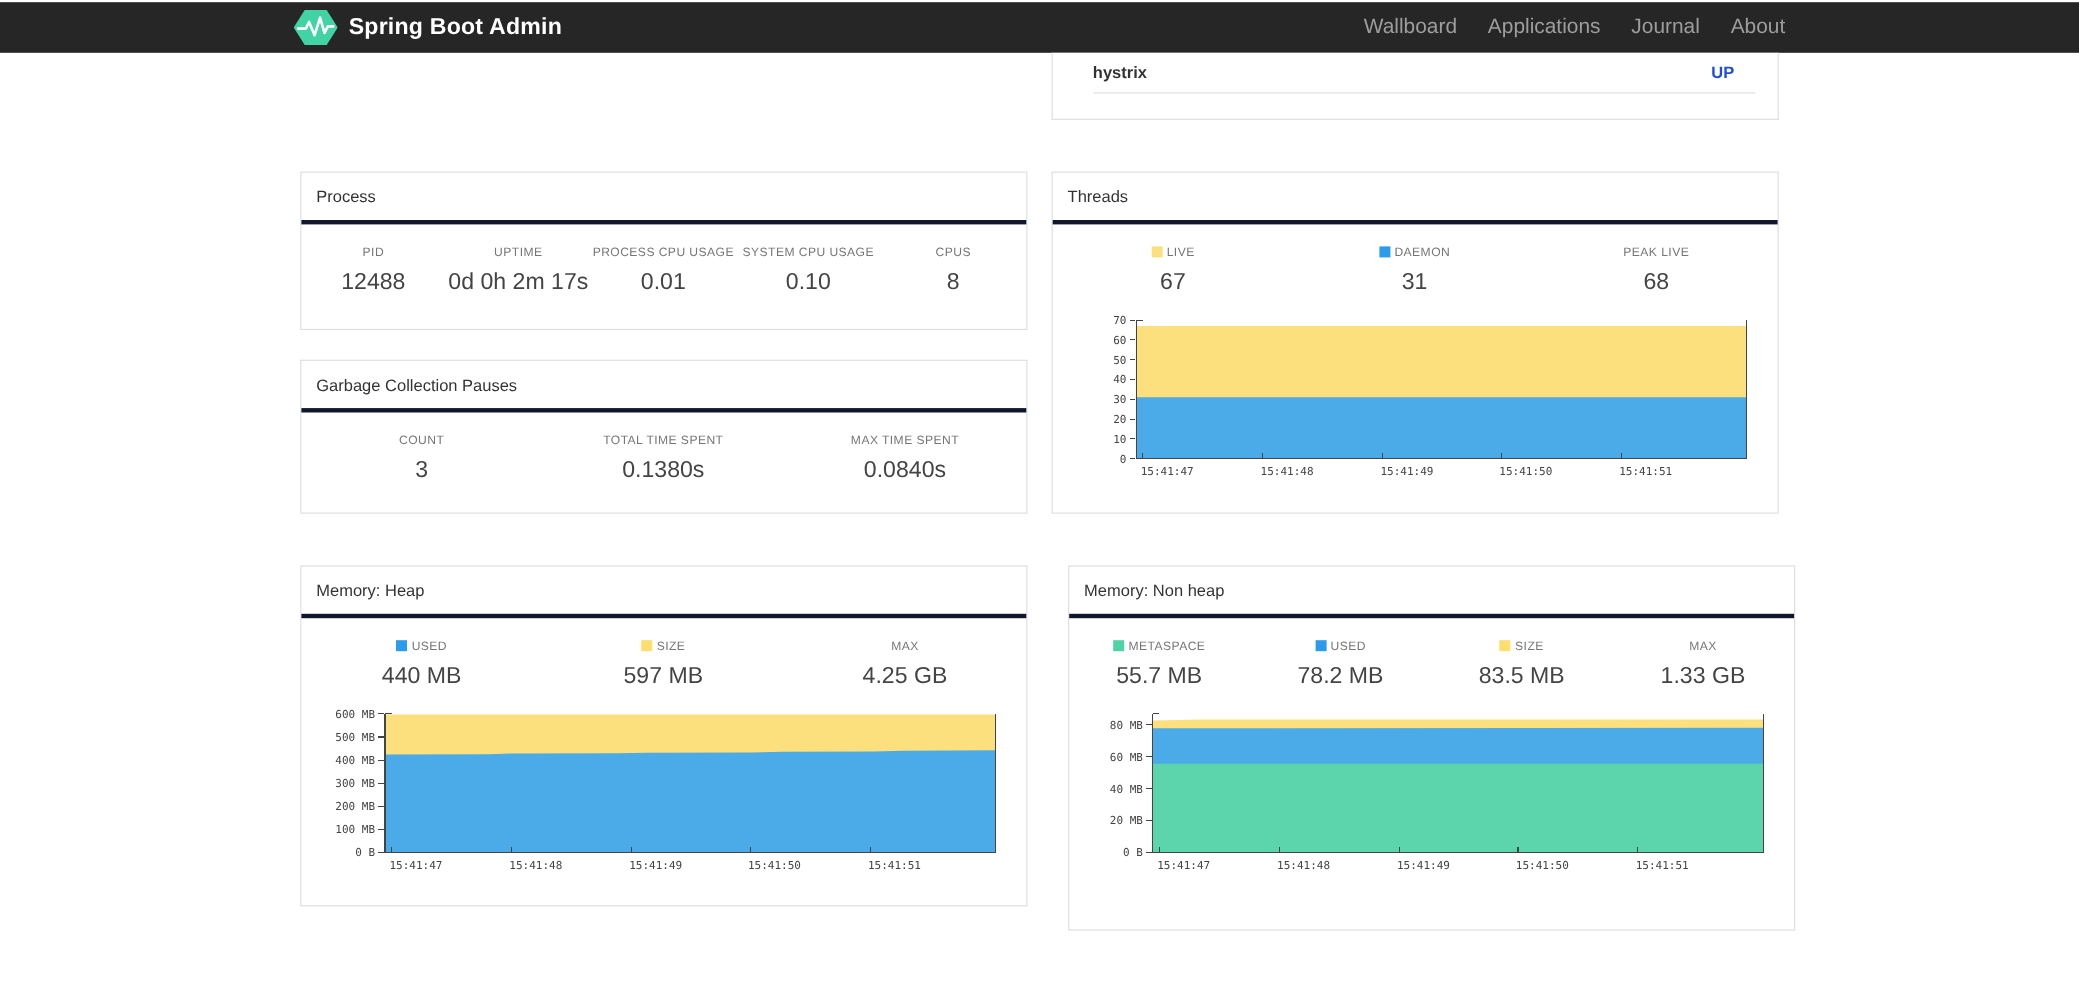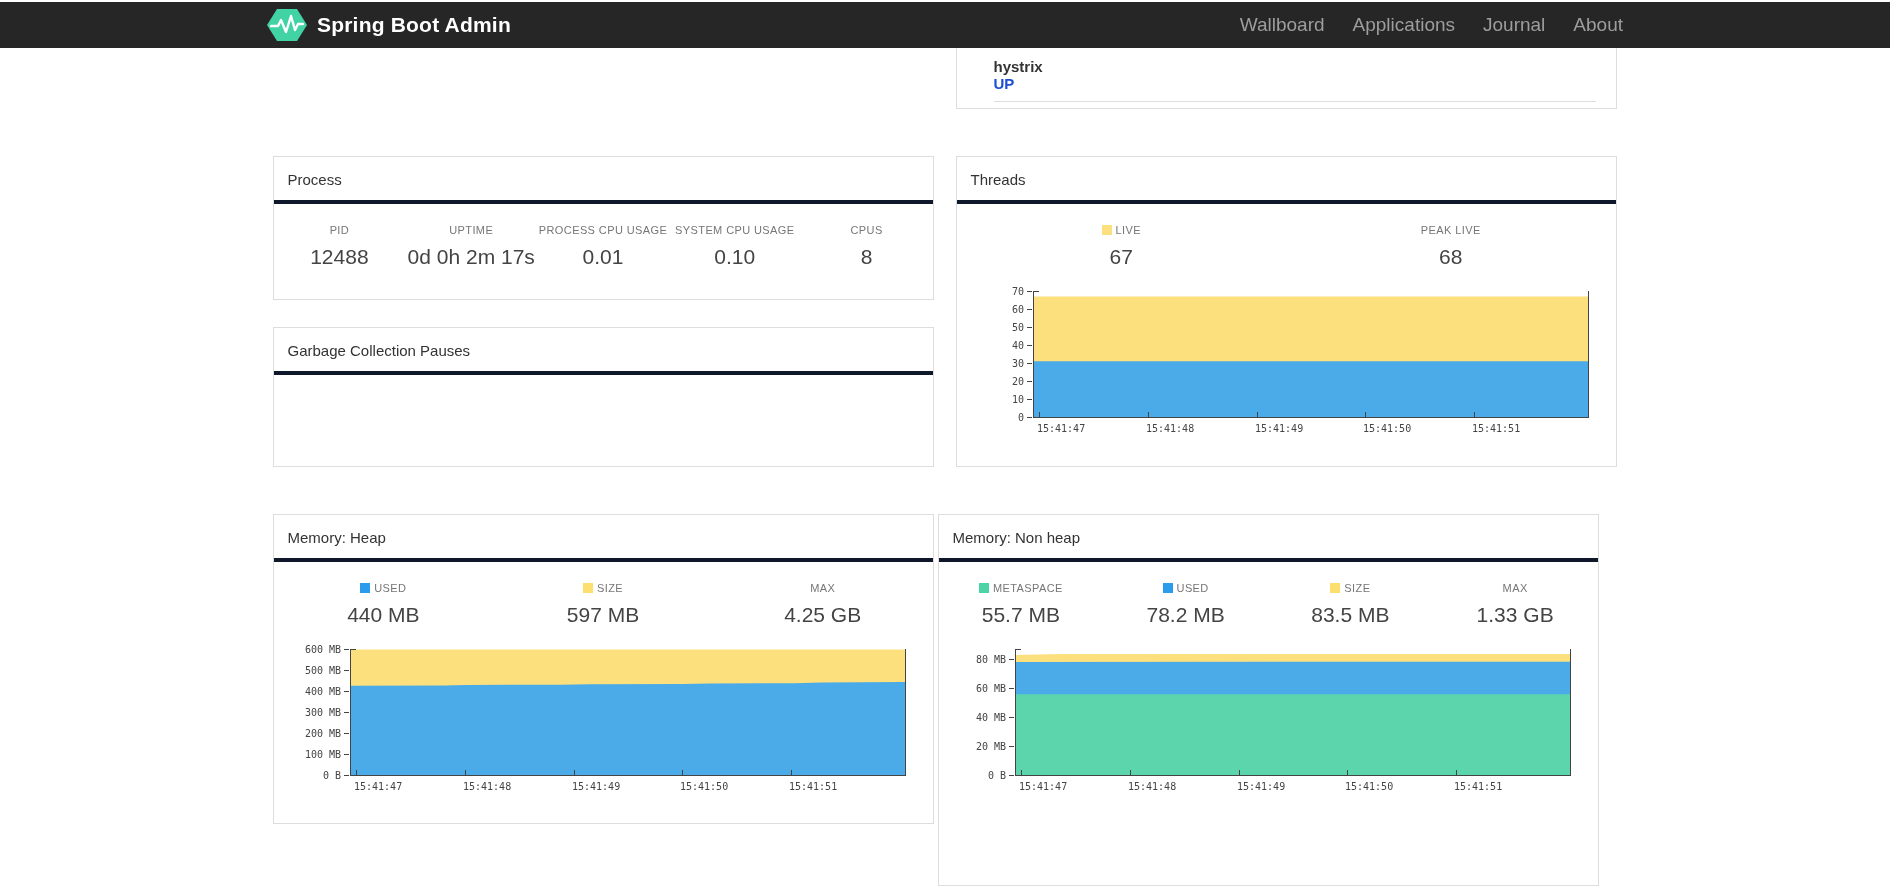--- a/index.html
+++ b/index.html
@@ -17,29 +17,29 @@
   .nav a { color: #9d9d9d; font-size: 19px; text-decoration: none; margin-left: 28px; }
 
   
   .content { position: relative; width: 1345px; margin: 0 auto; height: 846px; }
   .card { position: absolute; background: #fff; border: 1px solid #ddd; }
   .card-hystrix { left: 683px; top: 0; width: 661px; height: 61px; border-top: none; }
   .card-process { left: 0; top: 108px; width: 661px; height: 144px; }
   .card-threads { left: 683px; top: 108px; width: 661px; height: 311px; }
   .card-gc      { left: 0; top: 279px; width: 661px; height: 140px; }
   .card-heap    { left: 0; top: 466px; width: 661px; height: 310px; }
-  .card-nonheap { left: 665px; top: 466px; width: 661px; height: 372px; }
+  .card-nonheap { left: 698px; top: 466px; width: 661px; height: 332px; }
 
   .card-title { padding: 14px 24px 12px 14px; font-size: 15px; font-weight: normal;
     color: #333; border-bottom: 4px solid #0f172a; }
 
   
   .app-row { margin: 0 20px 0 37px; padding: 10px 19px 9px 0;
     border-bottom: 1px solid #ddd; display: flex; justify-content: space-between;
-    align-items: flex-start; cursor: pointer; flex-direction: column; }
+    align-items: flex-end; cursor: pointer; }
   .app-name { font-size: 15px; font-weight: bold; color: #333; }
   .app-status { font-size: 15px; font-weight: bold; }
 
   
   .metrics { display: flex; margin-top: 20px; }
   .metric { flex: 1; text-align: center; }
   .metric-label { font-size: 11px; color: #767676; letter-spacing: .4px; white-space: nowrap; }
   .metric-value { font-size: 21px; color: #444; margin-top: 9px; }
   .swatch { display: inline-block; width: 10px; height: 10px; margin-right: 4px;
     vertical-align: -1px; }
@@ -105,20 +105,24 @@
       </div>
     </div>
   </div>
 
   <div class="card card-threads">
     <div class="card-title">Threads</div>
     <div class="metrics">
       <div class="metric">
         <div class="metric-label"><span class="swatch" style="background: rgb(253, 224, 126);"></span><span>LIVE</span></div>
         <div class="metric-value">67</div>
+      </div>
+      <div class="metric">
+        <div class="metric-label"><span class="swatch" style="background: rgb(43, 156, 236);"></span><span>DAEMON</span></div>
+        <div class="metric-value">31</div>
       </div>
       <div class="metric">
         <div class="metric-label">PEAK LIVE</div>
         <div class="metric-value">68</div>
       </div>
     </div>
     <div class="chart"><svg width="631" height="158" viewBox="0 0 631 158">
           <path d="M61,132 L61.0,11.4 L616.0,11.4 L616,132 Z" fill="#fde07e"></path>
           <path d="M61,132 L61.0,76.2 L616.0,76.2 L616,132 Z" fill="#4aabe8"></path>
           <path d="M61,6 L61,132 L616,132 L616,6" fill="none" stroke="#444444" stroke-width="1" shape-rendering="crispEdges"></path>
@@ -147,20 +151,34 @@
           <text x="283" y="147" text-anchor="start" class="tick">15:41:49</text>
           <line x1="393" y1="127" x2="393" y2="132" stroke="#444444" shape-rendering="crispEdges"></line>
           <text x="391" y="147" text-anchor="start" class="tick">15:41:50</text>
           <line x1="502" y1="127" x2="502" y2="132" stroke="#444444" shape-rendering="crispEdges"></line>
           <text x="500" y="147" text-anchor="start" class="tick">15:41:51</text>
         </svg></div>
   </div>
 
   <div class="card card-gc">
     <div class="card-title">Garbage Collection Pauses</div>
+    <div class="metrics">
+      <div class="metric">
+        <div class="metric-label">COUNT</div>
+        <div class="metric-value">3</div>
+      </div>
+      <div class="metric">
+        <div class="metric-label">TOTAL TIME SPENT</div>
+        <div class="metric-value">0.1380s</div>
+      </div>
+      <div class="metric">
+        <div class="metric-label">MAX TIME SPENT</div>
+        <div class="metric-value">0.0840s</div>
+      </div>
+    </div>
   </div>
 
   <div class="card card-heap">
     <div class="card-title">Memory: Heap</div>
     <div class="metrics">
       <div class="metric">
         <div class="metric-label"><span class="swatch" style="background: rgb(43, 156, 236);"></span><span>USED</span></div>
         <div class="metric-value">440 MB</div>
       </div>
       <div class="metric">

